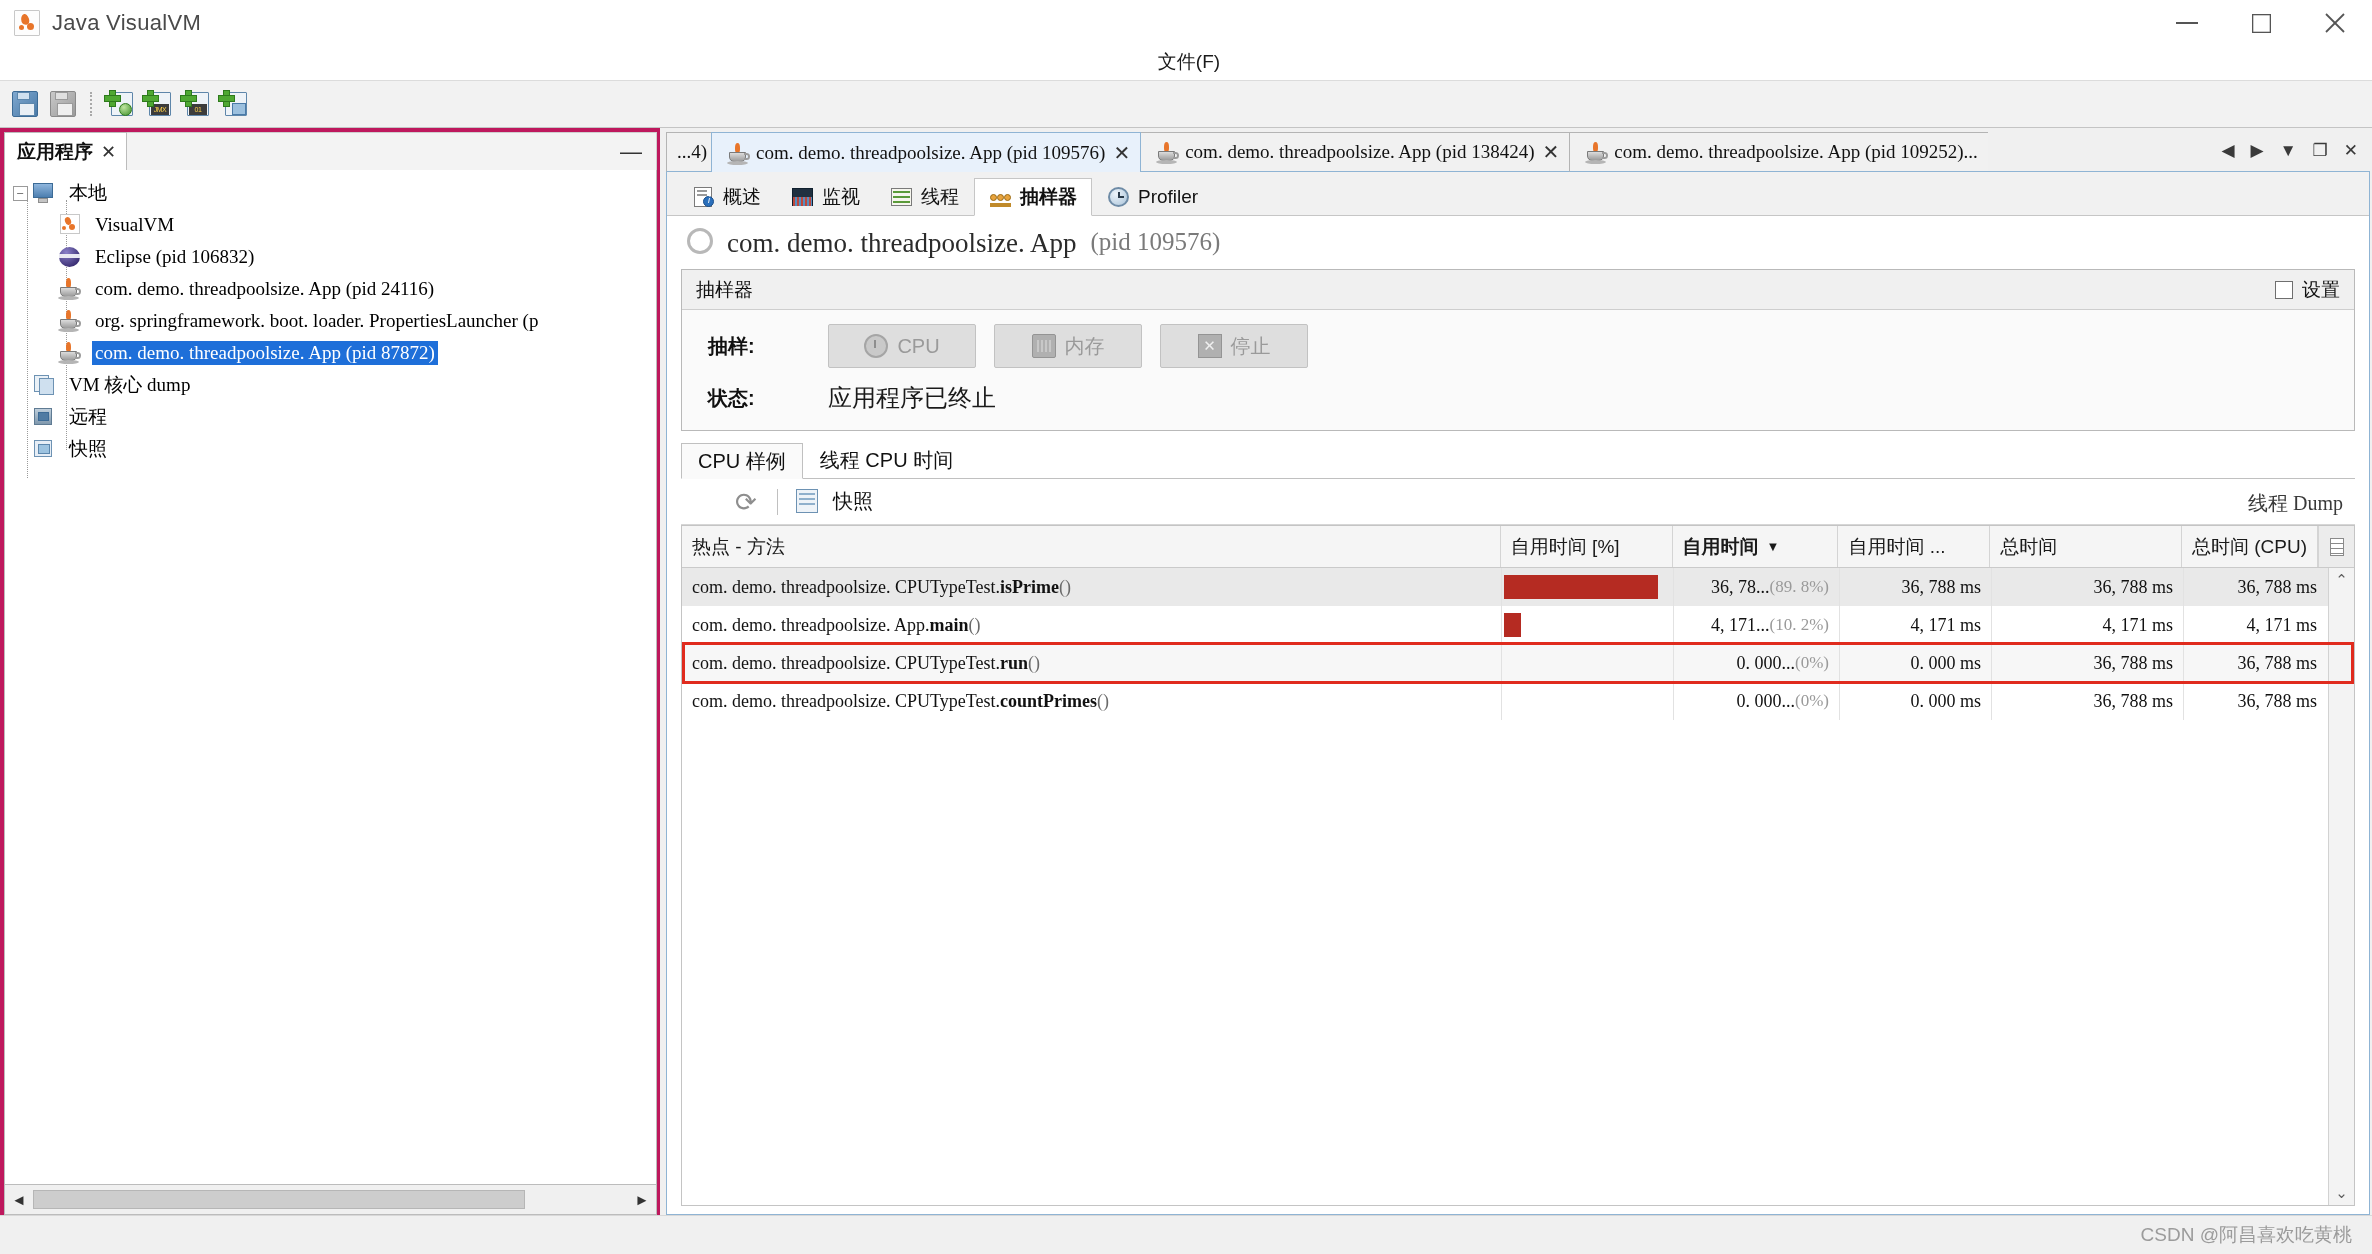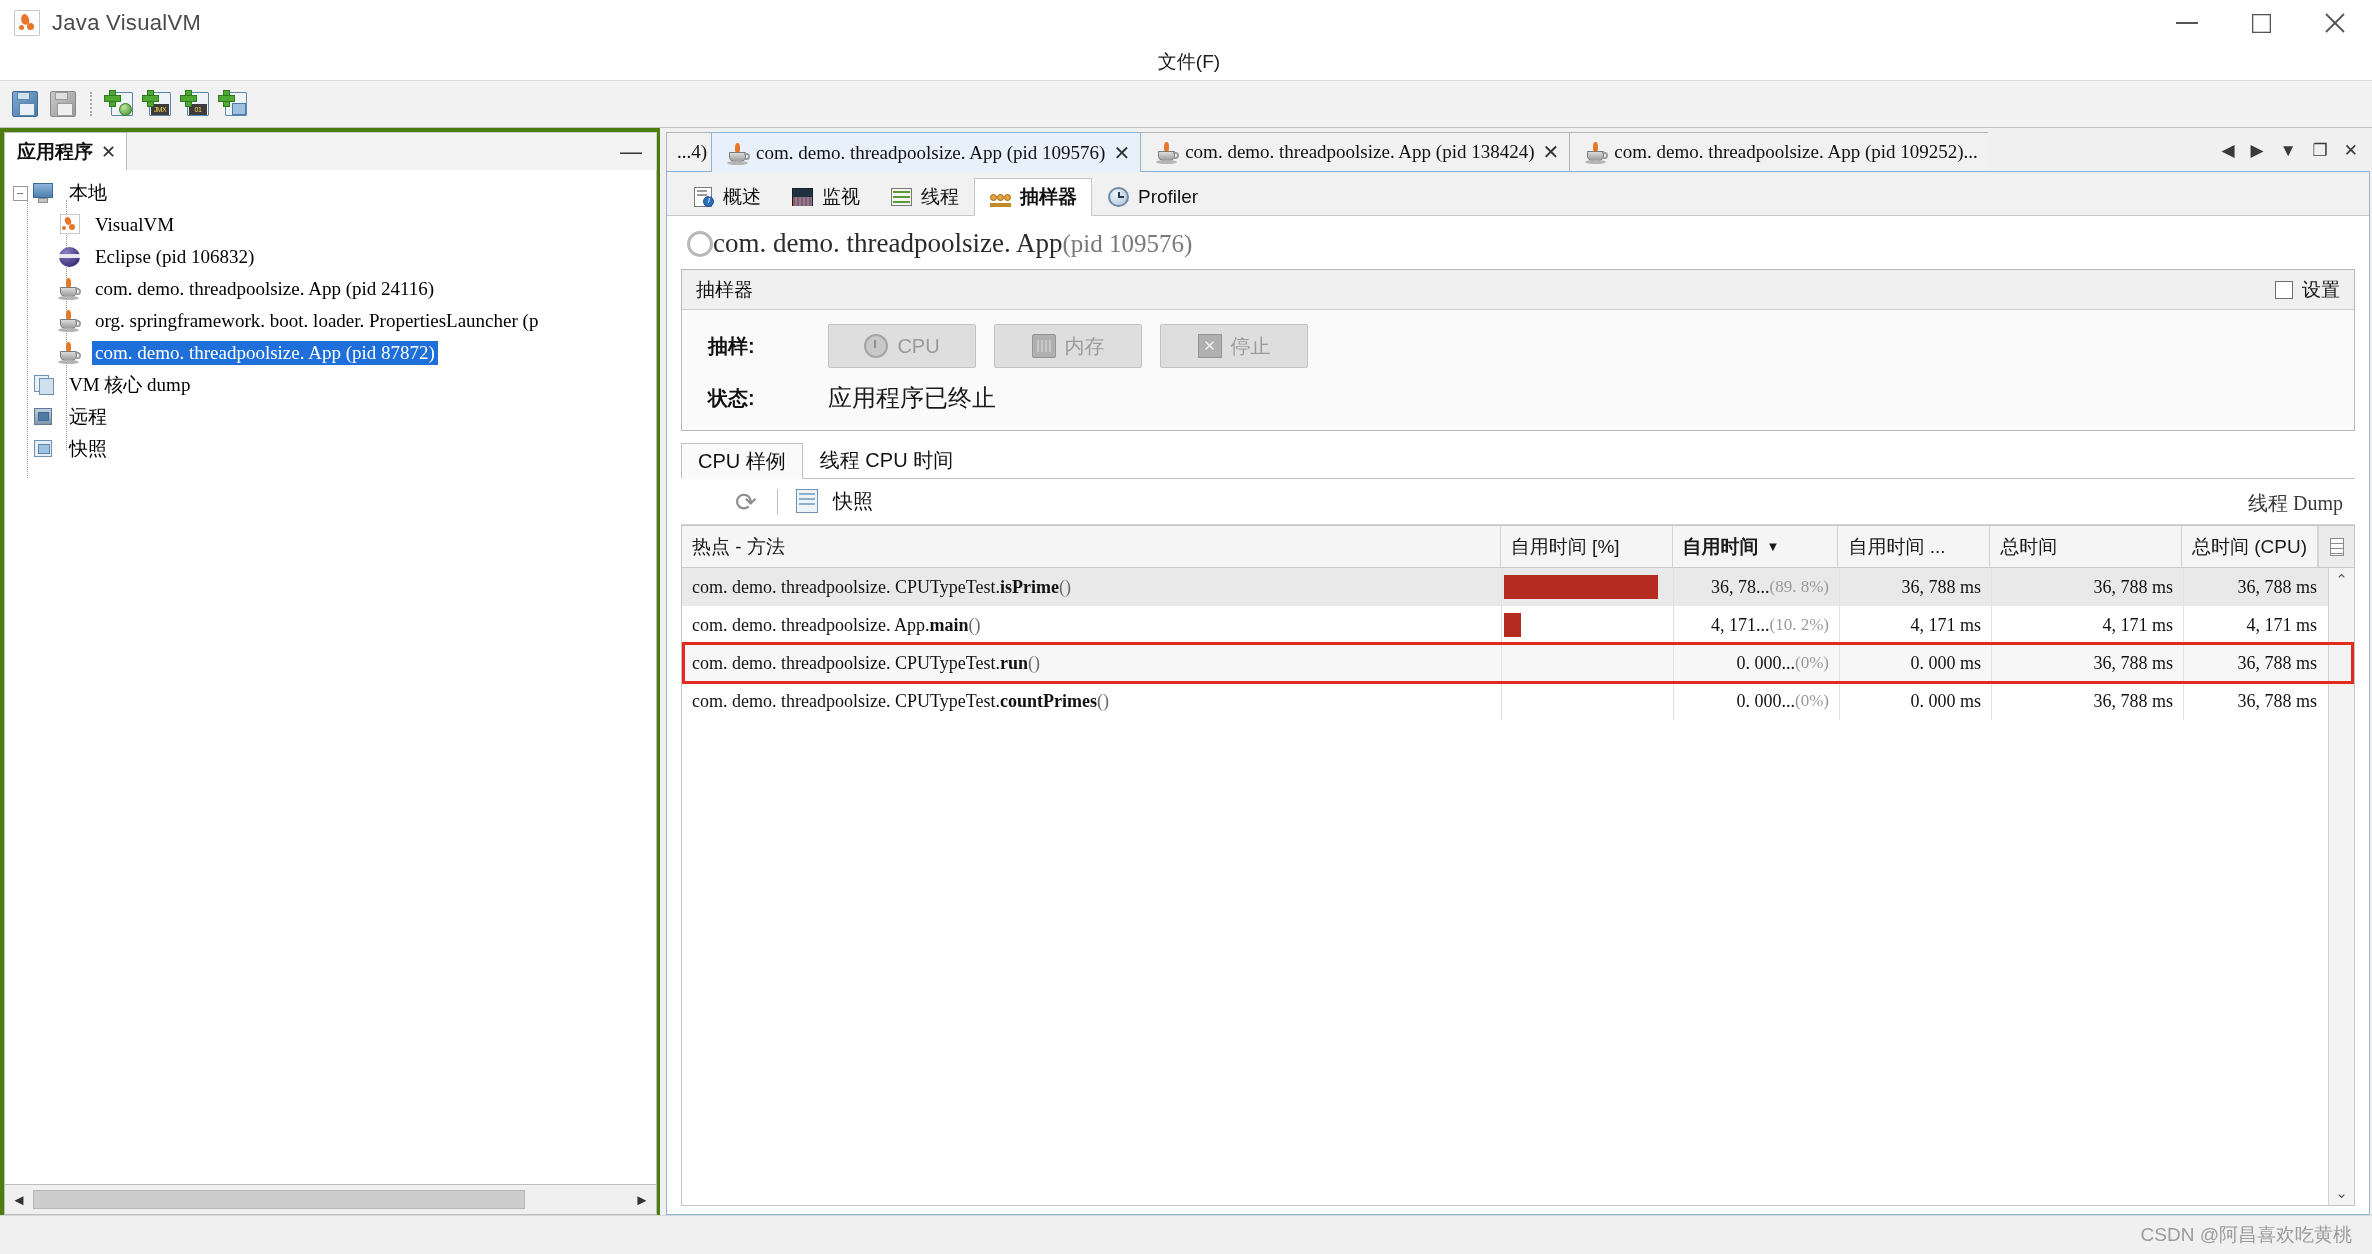--- a/index.html
+++ b/index.html
@@ -130,21 +130,21 @@
   
   .main {
     flex: 1; display: flex; min-height: 0;
     background: #f0f0f0;
   }
 
   
   .left-panel {
     width: 660px; min-width: 660px;
     display: flex; flex-direction: column;
-    background: #4d7c0f;
+    background: #be185d;
     padding: 4px 3px 0 4px;
   }
   .lp-tabrow {
     display: flex; align-items: stretch; height: 38px; min-height: 38px;
     position: relative;
   }
   .lp-tab {
     background: #ffffff;
     border: 1px solid #bcbcbc; border-bottom: none;
     display: flex; align-items: center; gap: 8px;
@@ -343,21 +343,21 @@
     background:radial-gradient(circle at 35% 30%, #eef4fa, #aac4da);
     border:2px solid #6e8ba6;
   }
   .si-clock .h1 { position:absolute; left:11px; top:6px; width:2px; height:6px; background:#2a3a4a; }
   .si-clock .h2 { position:absolute; left:11px; top:10px; width:6px; height:2px; background:#2a3a4a; }
 
   .pane-body { flex: 1; min-height: 0; display: flex; flex-direction: column;
     padding: 10px 14px 8px 14px; background:#ffffff; }
 
   .app-title {
-    display: flex; align-items: center; 
+    display: flex; gap: 14px;
     padding: 2px 0 10px 6px;
   }
   .app-title .ring {
     width: 26px; height: 26px; border: 3px solid #b8b8b8; border-radius: 50%; flex:none;
   }
   .app-title .nm {
     font-size: 27px; color: #2b2b2b; font-family: "Liberation Serif", serif;
   }
   .app-title .pid { font-size: 25px; color: #7a7a7a; font-family: "Liberation Serif", serif; }
 

